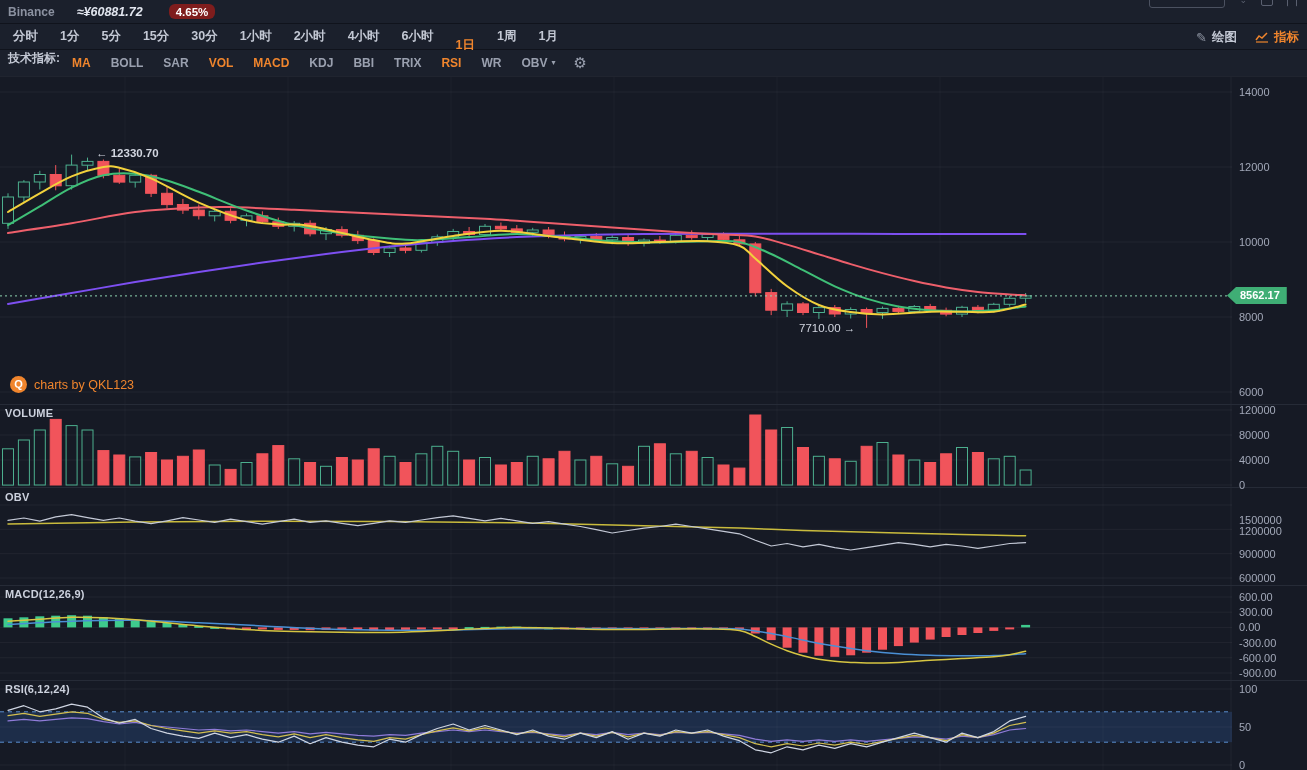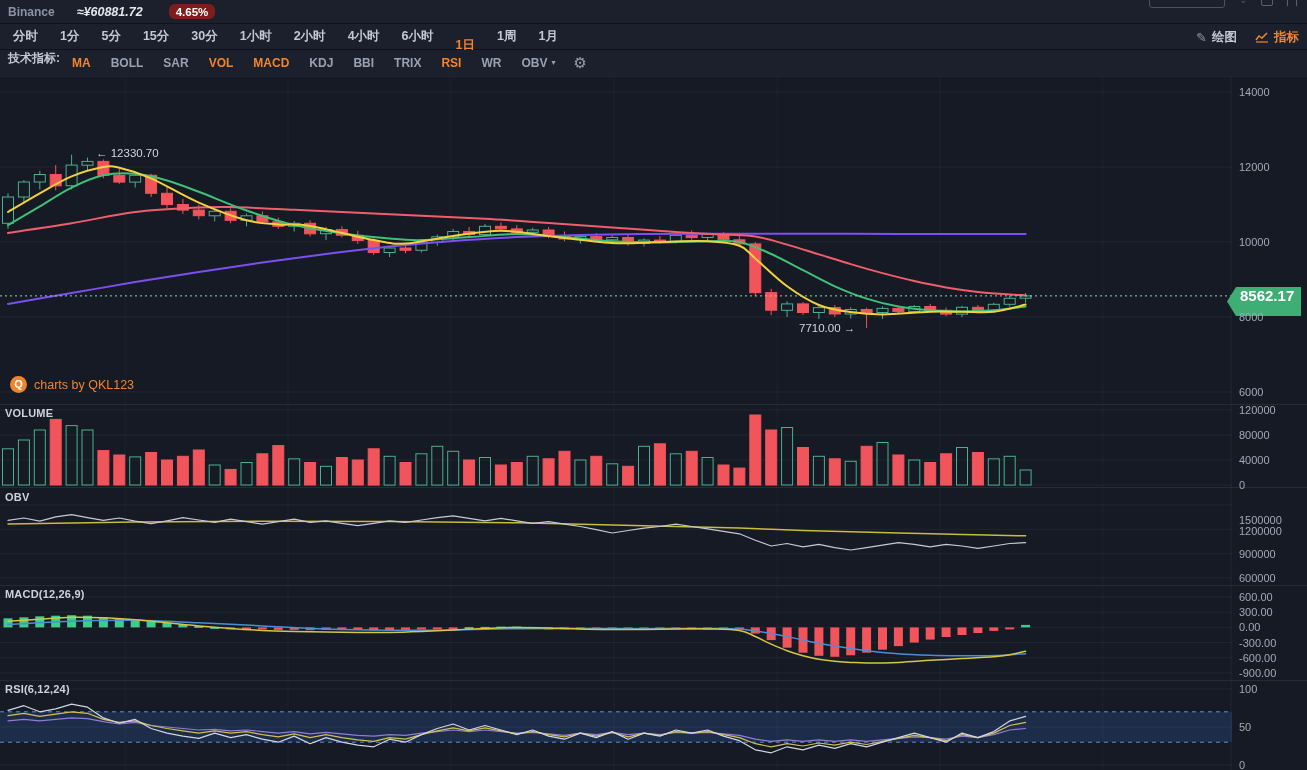--- a/index.html
+++ b/index.html
@@ -47,24 +47,24 @@
   svg.panel{position:absolute;left:0;display:block;}
   #svg-main{top:0;}
   #svg-volume{top:327px;}
   #svg-obv{top:410px;}
   #svg-macd{top:508px;}
   #svg-rsi{top:603px;}
   .psep{position:absolute;left:0;width:1307px;height:1px;background:#262b37;}
   .ptitle{position:absolute;left:5px;font-size:11px;font-weight:700;color:#ccd1dd;letter-spacing:.2px;}
   .axlabel{position:absolute;left:1239px;font-size:11px;color:#a2a8b8;white-space:nowrap;}
   .anno{position:absolute;font-size:11.5px;color:#d2d6e0;white-space:nowrap;}
-  #anno-high{left:96px;top:70px;}
+  #anno-high{left:96px;top:70px;font-weight:bold;}
   #anno-low{left:799px;top:245px;}
-  #price-tag{position:absolute;left:1227px;top:210px;height:29px;line-height:17px;
-    padding:0 7px 0 13px;background:#3fae75;color:#fff;font-size:15px;font-weight:700;
+  #price-tag{position:absolute;left:1227px;top:210px;height:17px;line-height:17px;
+    padding:0 7px 0 13px;background:#3fae75;color:#fff;font-size:11px;font-weight:700;
     clip-path:polygon(0 50%,9px 0,100% 0,100% 100%,9px 100%);text-align:center;}
   #watermark{position:absolute;left:10px;top:299px;display:flex;align-items:center;gap:7px;}
   .wm-logo{width:17px;height:17px;border-radius:50%;background:#f0852d;color:#fff;
     font-weight:700;font-size:11px;text-align:center;line-height:17px;}
   .wm-text{color:#f0852d;font-size:12.5px;}
 </style>
 </head>
 <body>
 
 <div class="topbar">

